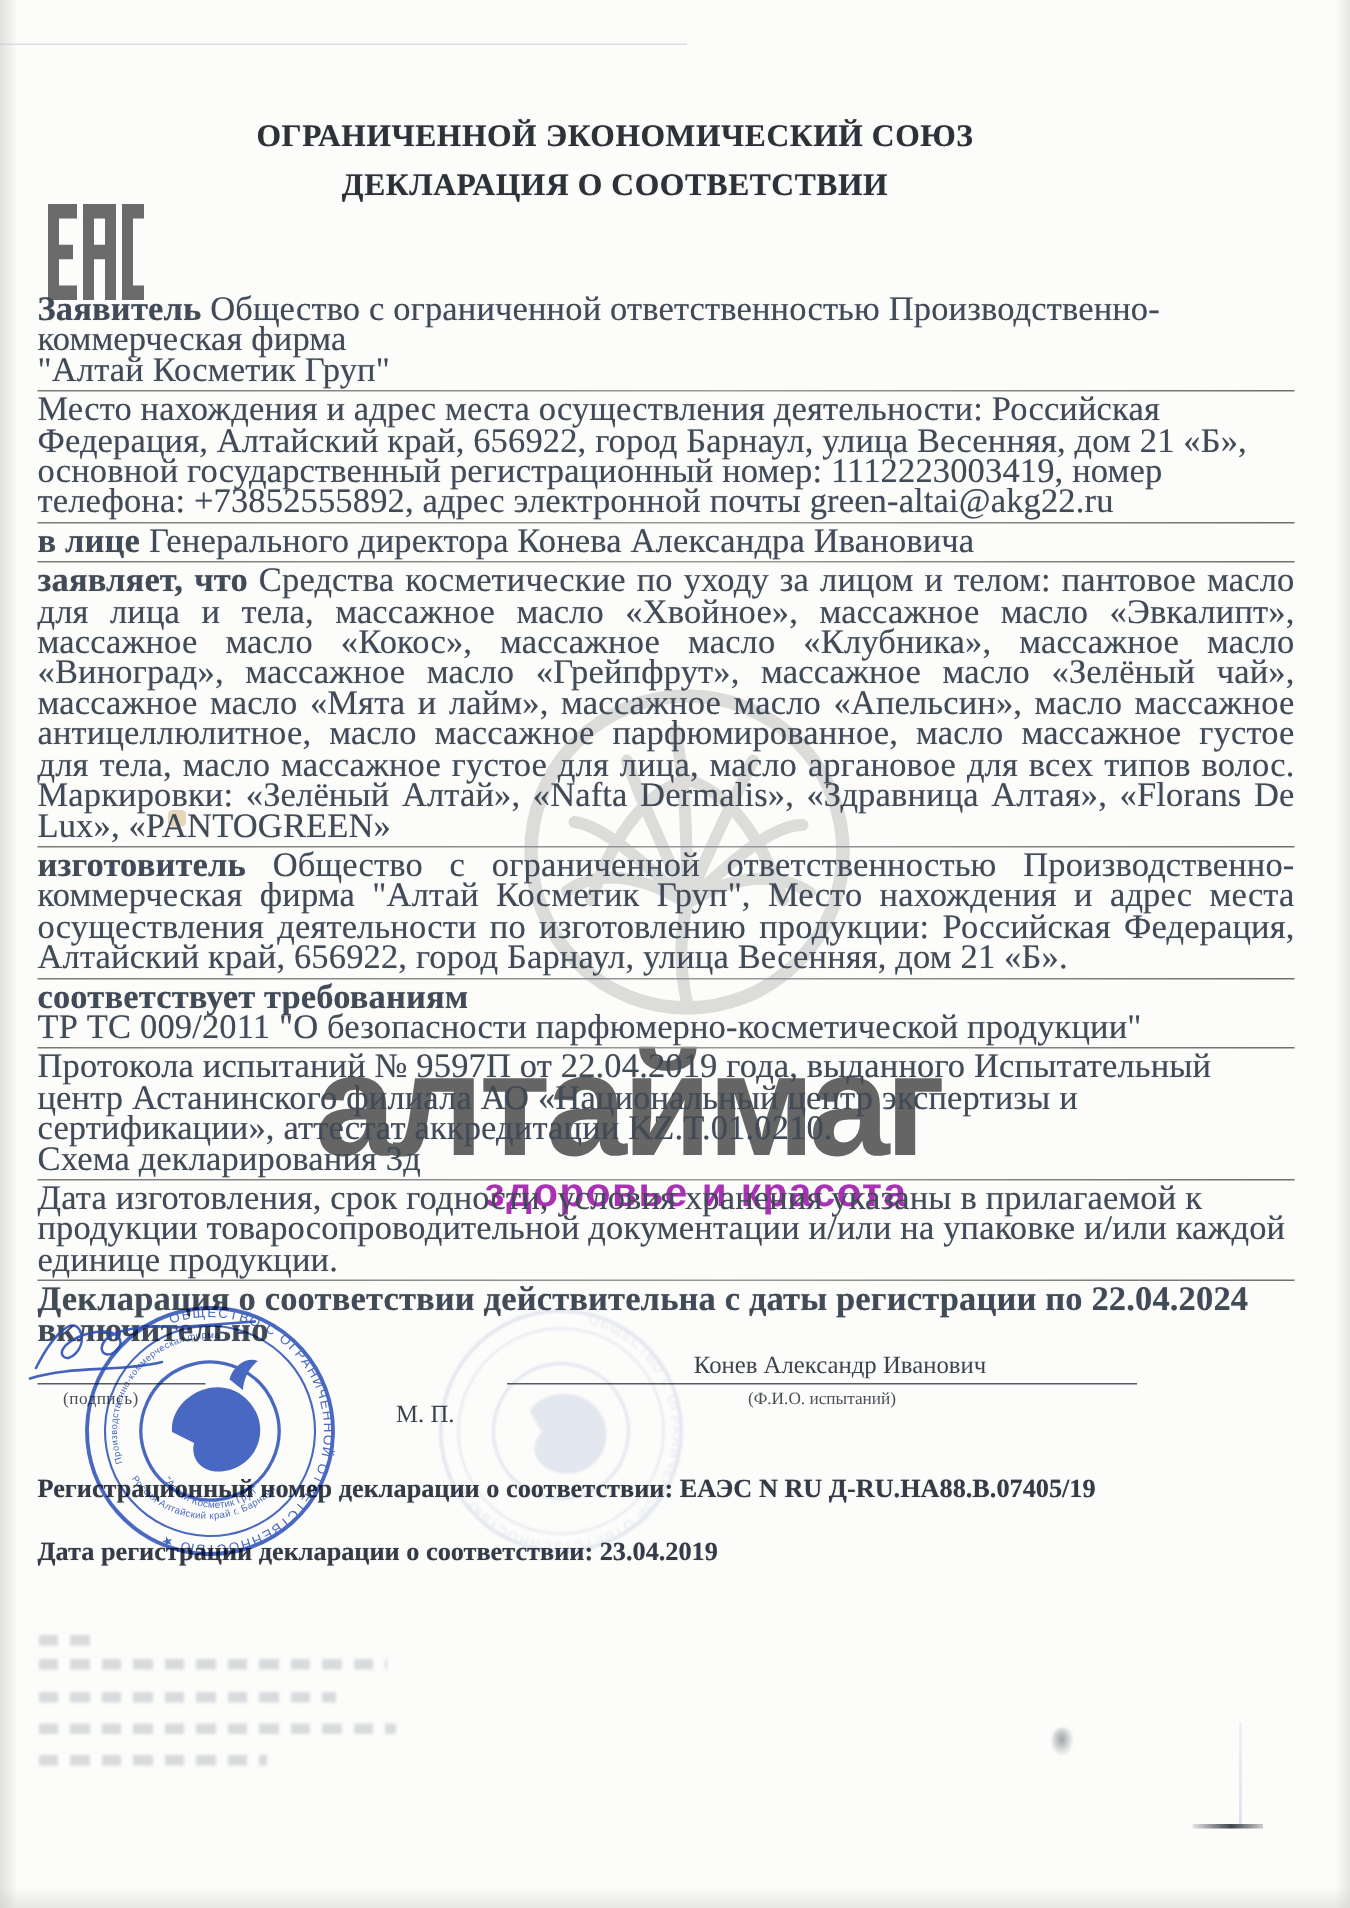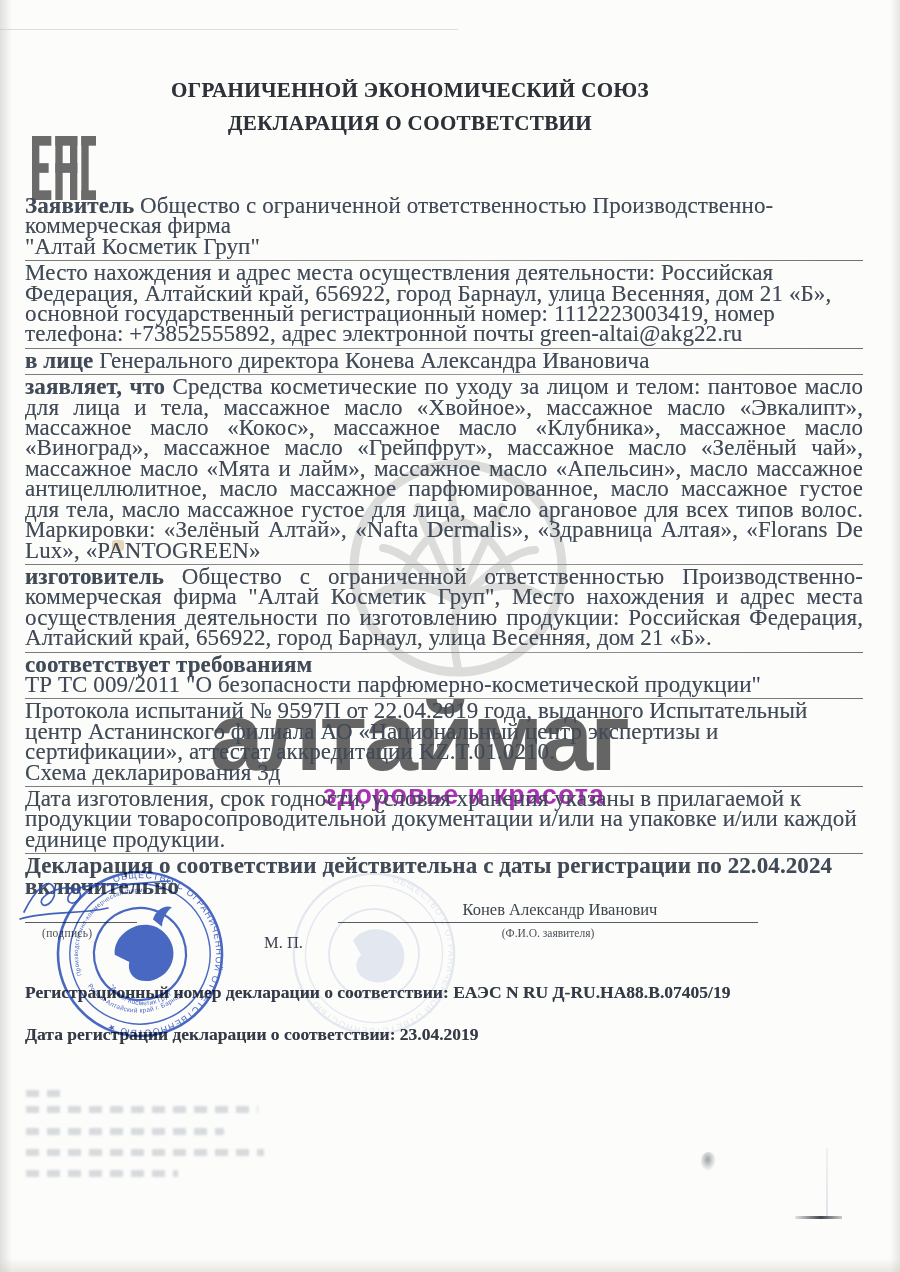--- a/index.html
+++ b/index.html
@@ -136,21 +136,21 @@
     <p>Дата изготовления, срок годности, условия хранения указаны в прилагаемой к продукции товаросопроводительной документации и/или на упаковке и/или каждой единице продукции.</p>
     <div class="rule"></div>
     <p><b>Декларация о соответствии действительна с даты регистрации по 22.04.2024 включительно</b></p>
   </main>
 
   <div class="sig-line" style="left:25px;top:922px;width:112px;"></div>
   <div class="sig-cap" style="left:42px;top:927px;">(подпись)</div>
   <div class="mp">М. П.</div>
   <div class="sig-line" style="left:338px;top:922px;width:420px;"></div>
   <div class="signer">Конев Александр Иванович</div>
-  <div class="signer-cap">(Ф.И.О. заявителя)</div>
+  <div class="signer-cap">(Ф.И.О. испытаний)</div>
 
   <div class="regline" style="top:982px;">Регистрационный номер декларации о соответствии: ЕАЭС N RU Д-RU.НА88.В.07405/19</div>
   <div class="regline" style="top:1024px;">Дата регистрации декларации о соответствии: 23.04.2019</div>
 
   <svg class="stamp stamp-ghost" width="172" height="172" viewBox="0 0 176 176">
     <g transform="rotate(14 88 88)" fill="none" stroke="#8293c7">
       <circle cx="88" cy="88" r="82" stroke-width="2.4"></circle>
       <circle cx="88" cy="88" r="70" stroke-width="1.3"></circle>
       <circle cx="88" cy="88" r="46" stroke-width="2"></circle>
       <defs>

